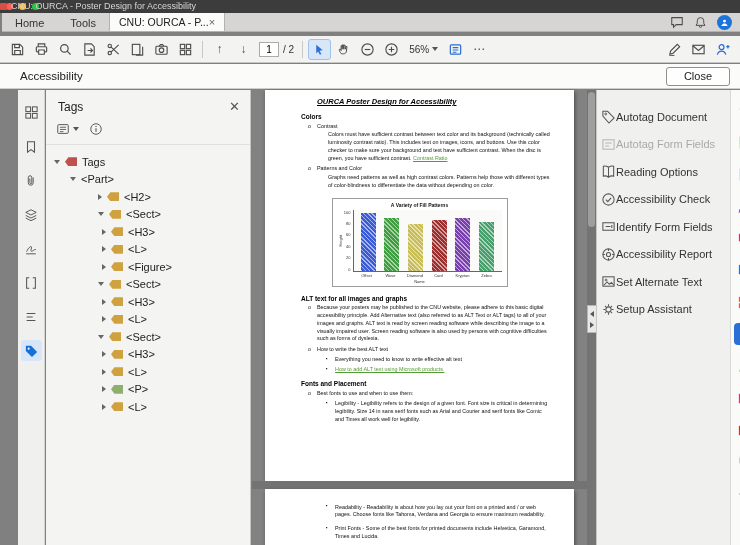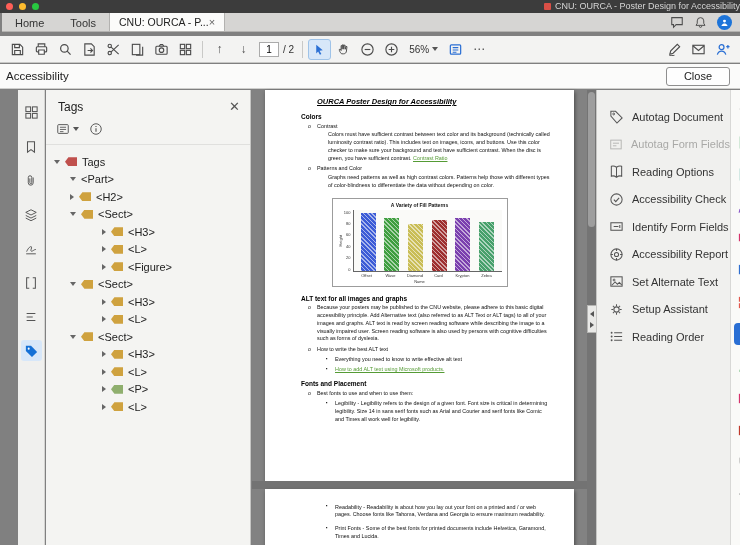--- a/index.html
+++ b/index.html
@@ -5,21 +5,21 @@
   * { margin:0; padding:0; box-sizing:border-box; }
   html,body { width:740px; height:545px; overflow:hidden; }
   body { font-family:"Liberation Sans", sans-serif; background:#808080; }
   .app { position:relative; width:740px; height:545px; overflow:hidden; }
 
   
   .titlebar { position:absolute; top:0; left:0; right:0; height:13px; background:#3c3c3c; display:flex; align-items:center; }
   .traffic { display:flex; gap:6px; margin-left:6px; }
   .tl { width:7px; height:7px; border-radius:50%; display:inline-block; }
   .tl.red{ background:#ff5f57; } .tl.yellow{ background:#febc2e; } .tl.green{ background:#28c840; }
-  .win-title { position:absolute; left:0; right:0; text-align:right; font-size:9px; color:#d6d6d6; line-height:13px; }
+  .win-title { position:absolute; left:0; right:0; text-align:left; font-size:9px; color:#d6d6d6; line-height:13px; }
   .win-title .mini-app { display:inline-block; width:7px; height:7px; background:#d94f46; border-radius:1px; margin-right:4px; vertical-align:-1px; }
 
   
   .tabbar { position:absolute; top:13px; left:2px; right:0; height:19px; background:#d6d5d3; border-bottom:1px solid #b3b2b0; display:flex; align-items:stretch; }
   .nav-tab { padding:0 13px; line-height:21px; font-size:11px; color:#333; cursor:default; }
   .doc-tab { display:flex; align-items:center; gap:0; padding:0 9px; background:#fbfbfa; border-left:1px solid #b3b2b0; border-right:1px solid #b3b2b0; font-size:10.5px; color:#222; max-width:120px; }
   .tab-close { color:#666; font-size:11px; line-height:10px; }
   .tabbar-right { margin-left:auto; display:flex; align-items:center; gap:10px; padding-right:8px; }
   .avatar { width:15px; height:15px; border-radius:50%; background:#1c74d9; display:flex; align-items:center; justify-content:center; }
 
@@ -32,37 +32,37 @@
   .page-input { width:20px; height:15px; border:1px solid #ababab; background:#fff; font-size:10px; text-align:center; font-family:"Liberation Sans",sans-serif; }
   .page-total { font-size:10px; color:#333; }
   .zoom-box { display:flex; align-items:center; gap:3px; padding:2px 5px; border-radius:3px; }
   .zoom-box span { font-size:10px; color:#333; }
   .caret-down { width:0; height:0; border-left:3.5px solid transparent; border-right:3.5px solid transparent; border-top:4px solid #555; }
   .glyph { font-size:12px; color:#4c4c4c; line-height:1; }
   svg.ic { display:block; }
 
   
   .accessbar { position:absolute; top:64px; left:0; right:0; height:25px; background:#fbfbfa; border-bottom:1px solid #cfcfcd; display:flex; align-items:center; }
-  .accessbar .ab-title { font-size:11.5px; color:#222; margin-left:6px; }
+  .accessbar .ab-title { font-size:11.5px; color:#222; margin-left:20px; }
   .close-btn { margin-left:auto; margin-right:10px; font-size:11px; color:#222; background:#fefefe; border:1px solid #8f8f8f; border-radius:3px; padding:2.5px 17px; font-family:"Liberation Sans",sans-serif; }
 
   
   .main { position:absolute; top:90px; left:0; right:0; bottom:0;margin-left:18px; }
   .left-strip { position:absolute; left:0; top:0; bottom:0; width:27px; background:#f0f0ee; border-right:1px solid #d4d4d2; display:flex; flex-direction:column; align-items:center; padding-top:12px; gap:13px; }
   .ls-btn { width:21px; height:21px; display:flex; align-items:center; justify-content:center; border-radius:3px; }
   .ls-btn.active { background:#d7e7f9; }
 
   .tags-panel { position:absolute; left:28px; top:0; bottom:0; width:205px; background:#f4f4f2; border-right:1px solid #c6c6c4; }
   .tp-header { display:flex; align-items:center; padding:9px 10px 6px 12px; }
   .tp-title { font-size:12px; color:#222; }
   .tp-close { margin-left:auto; font-size:13px; color:#555; }
   .tp-tools { display:flex; align-items:center; gap:10px; padding:2px 12px 8px 10px; border-bottom:1px solid #e0e0de; }
   .tree { padding-top:8px; }
   .trow { display:flex; align-items:center; gap:5px; height:17.5px; font-size:11px; color:#222; }
-  .d0{ padding-left:8px; } .d1{ padding-left:24px; } .d2{ padding-left:24px; } .d3{ padding-left:56px; }
+  .d0{ padding-left:8px; } .d1{ padding-left:24px; } .d2{ padding-left:52px; } .d3{ padding-left:56px; }
   .car { width:0; height:0; flex:0 0 auto; }
   .car.col { border-top:3.5px solid transparent; border-bottom:3.5px solid transparent; border-left:4.5px solid #666; }
   .car.exp { border-left:3.5px solid transparent; border-right:3.5px solid transparent; border-top:4.5px solid #666; }
   .tagicon { width:12px; height:9px; flex:0 0 auto; background:#cfa23f; clip-path:polygon(0 50%,28% 0,100% 0,100% 100%,28% 100%); }
   .tagicon.root { background:#c0504d; }
   .tagicon.p { background:#8faf6e; }
 
   
   .doc-area { position:absolute; left:234px; top:0; bottom:0; width:344px; background:#828282; }
   .page { position:absolute; left:13px; width:309px; background:#ffffff; box-shadow:1px 2px 4px rgba(0,0,0,.45); }
@@ -93,21 +93,21 @@
   .yticks { display:flex; flex-direction:column; justify-content:space-between; height:62px; font-size:4px; color:#333; text-align:right; width:10px; padding-right:2px; }
   .plot { flex:1; height:62px; border-left:1px solid #666; border-bottom:1px solid #666; background:#fafaf8; display:flex; align-items:flex-end; justify-content:space-around; padding:0 3px; }
   .bar { width:15px; position:relative; }
   .bar::after { content:""; position:absolute; inset:0; background:repeating-linear-gradient(45deg, rgba(255,255,255,.55) 0 1px, transparent 1px 3px); }
   .xticks { display:flex; justify-content:space-around; margin-left:14px; font-size:4px; color:#333; padding:1px 3px 0; }
   .xticks span { width:15px; text-align:center; }
   .xlabel { text-align:center; font-size:4px; color:#333; margin-top:1px; }
 
   
   .right-panel { position:absolute; left:578px; top:0; bottom:0; width:134px; background:#f0f0ee; border-left:1px solid #c6c6c4; padding-top:13px; }
-  .rp-item { display:flex; align-items:center; gap:8px; height:27.5px; padding-left:12px; }
+  .rp-item { display:flex; align-items:center; height:27.5px; padding-left:4px; }
   .rp-label { font-size:11px; color:#333; white-space:nowrap; }
   .rp-item.disabled .rp-label { color:#a9a9a7; }
   .rp-item.disabled svg path, .rp-item.disabled svg rect, .rp-item.disabled svg circle { stroke:#b5b5b3; }
 
   
   .right-strip { position:absolute; left:712px; top:0; bottom:0; width:28px; background:#fafaf8; border-left:1px solid #d8d8d6; display:flex; flex-direction:column; align-items:center; padding-top:9px; gap:10px; }
   .rs-btn { width:22px; height:22px; display:flex; align-items:center; justify-content:center; border-radius:4px; flex:0 0 auto; }
   .rs-btn.active { background:#2a6fd4; }
 </style>
 </head>
@@ -551,29 +551,20 @@
           </svg>
         <span class="rp-label">Set Alternate Text</span>
       </div>
       <div class="rp-item">
         <svg class="ic" width="15" height="15" viewBox="0 0 16 16">
             <circle cx="8" cy="8" r="2.8" fill="none" stroke="#555" stroke-width="1.1"></circle>
             <path d="M8 2.5v2M8 11.5v2M2.5 8h2M11.5 8h2M4.2 4.2l1.4 1.4M10.4 10.4l1.4 1.4M11.8 4.2l-1.4 1.4M5.6 10.4l-1.4 1.4" stroke="#555" stroke-width="1.1"></path>
           </svg>
         <span class="rp-label">Setup Assistant</span>
       </div>
-      <div class="rp-item">
-        <svg class="ic" width="15" height="15" viewBox="0 0 16 16">
-            <path d="M5.5 4h8.5M5.5 8h8.5M5.5 12h8.5" stroke="#555" stroke-width="1.1"></path>
-            <circle cx="2.8" cy="4" r="1" fill="#555"></circle>
-            <circle cx="2.8" cy="8" r="1" fill="#555"></circle>
-            <circle cx="2.8" cy="12" r="1" fill="#555"></circle>
-          </svg>
-        <span class="rp-label">Reading Order</span>
-      </div>
     </div>
 
     <div class="right-strip">
       <span class="rs-btn">
           <svg class="ic" width="14" height="14" viewBox="0 0 16 16">
             <circle cx="6.8" cy="6.8" r="4" fill="none" stroke="#5a5a5a" stroke-width="1.3"></circle>
             <path d="M9.8 9.8l3.6 3.6" stroke="#5a5a5a" stroke-width="1.3"></path>
           </svg>
         </span>
       <span class="rs-btn">

